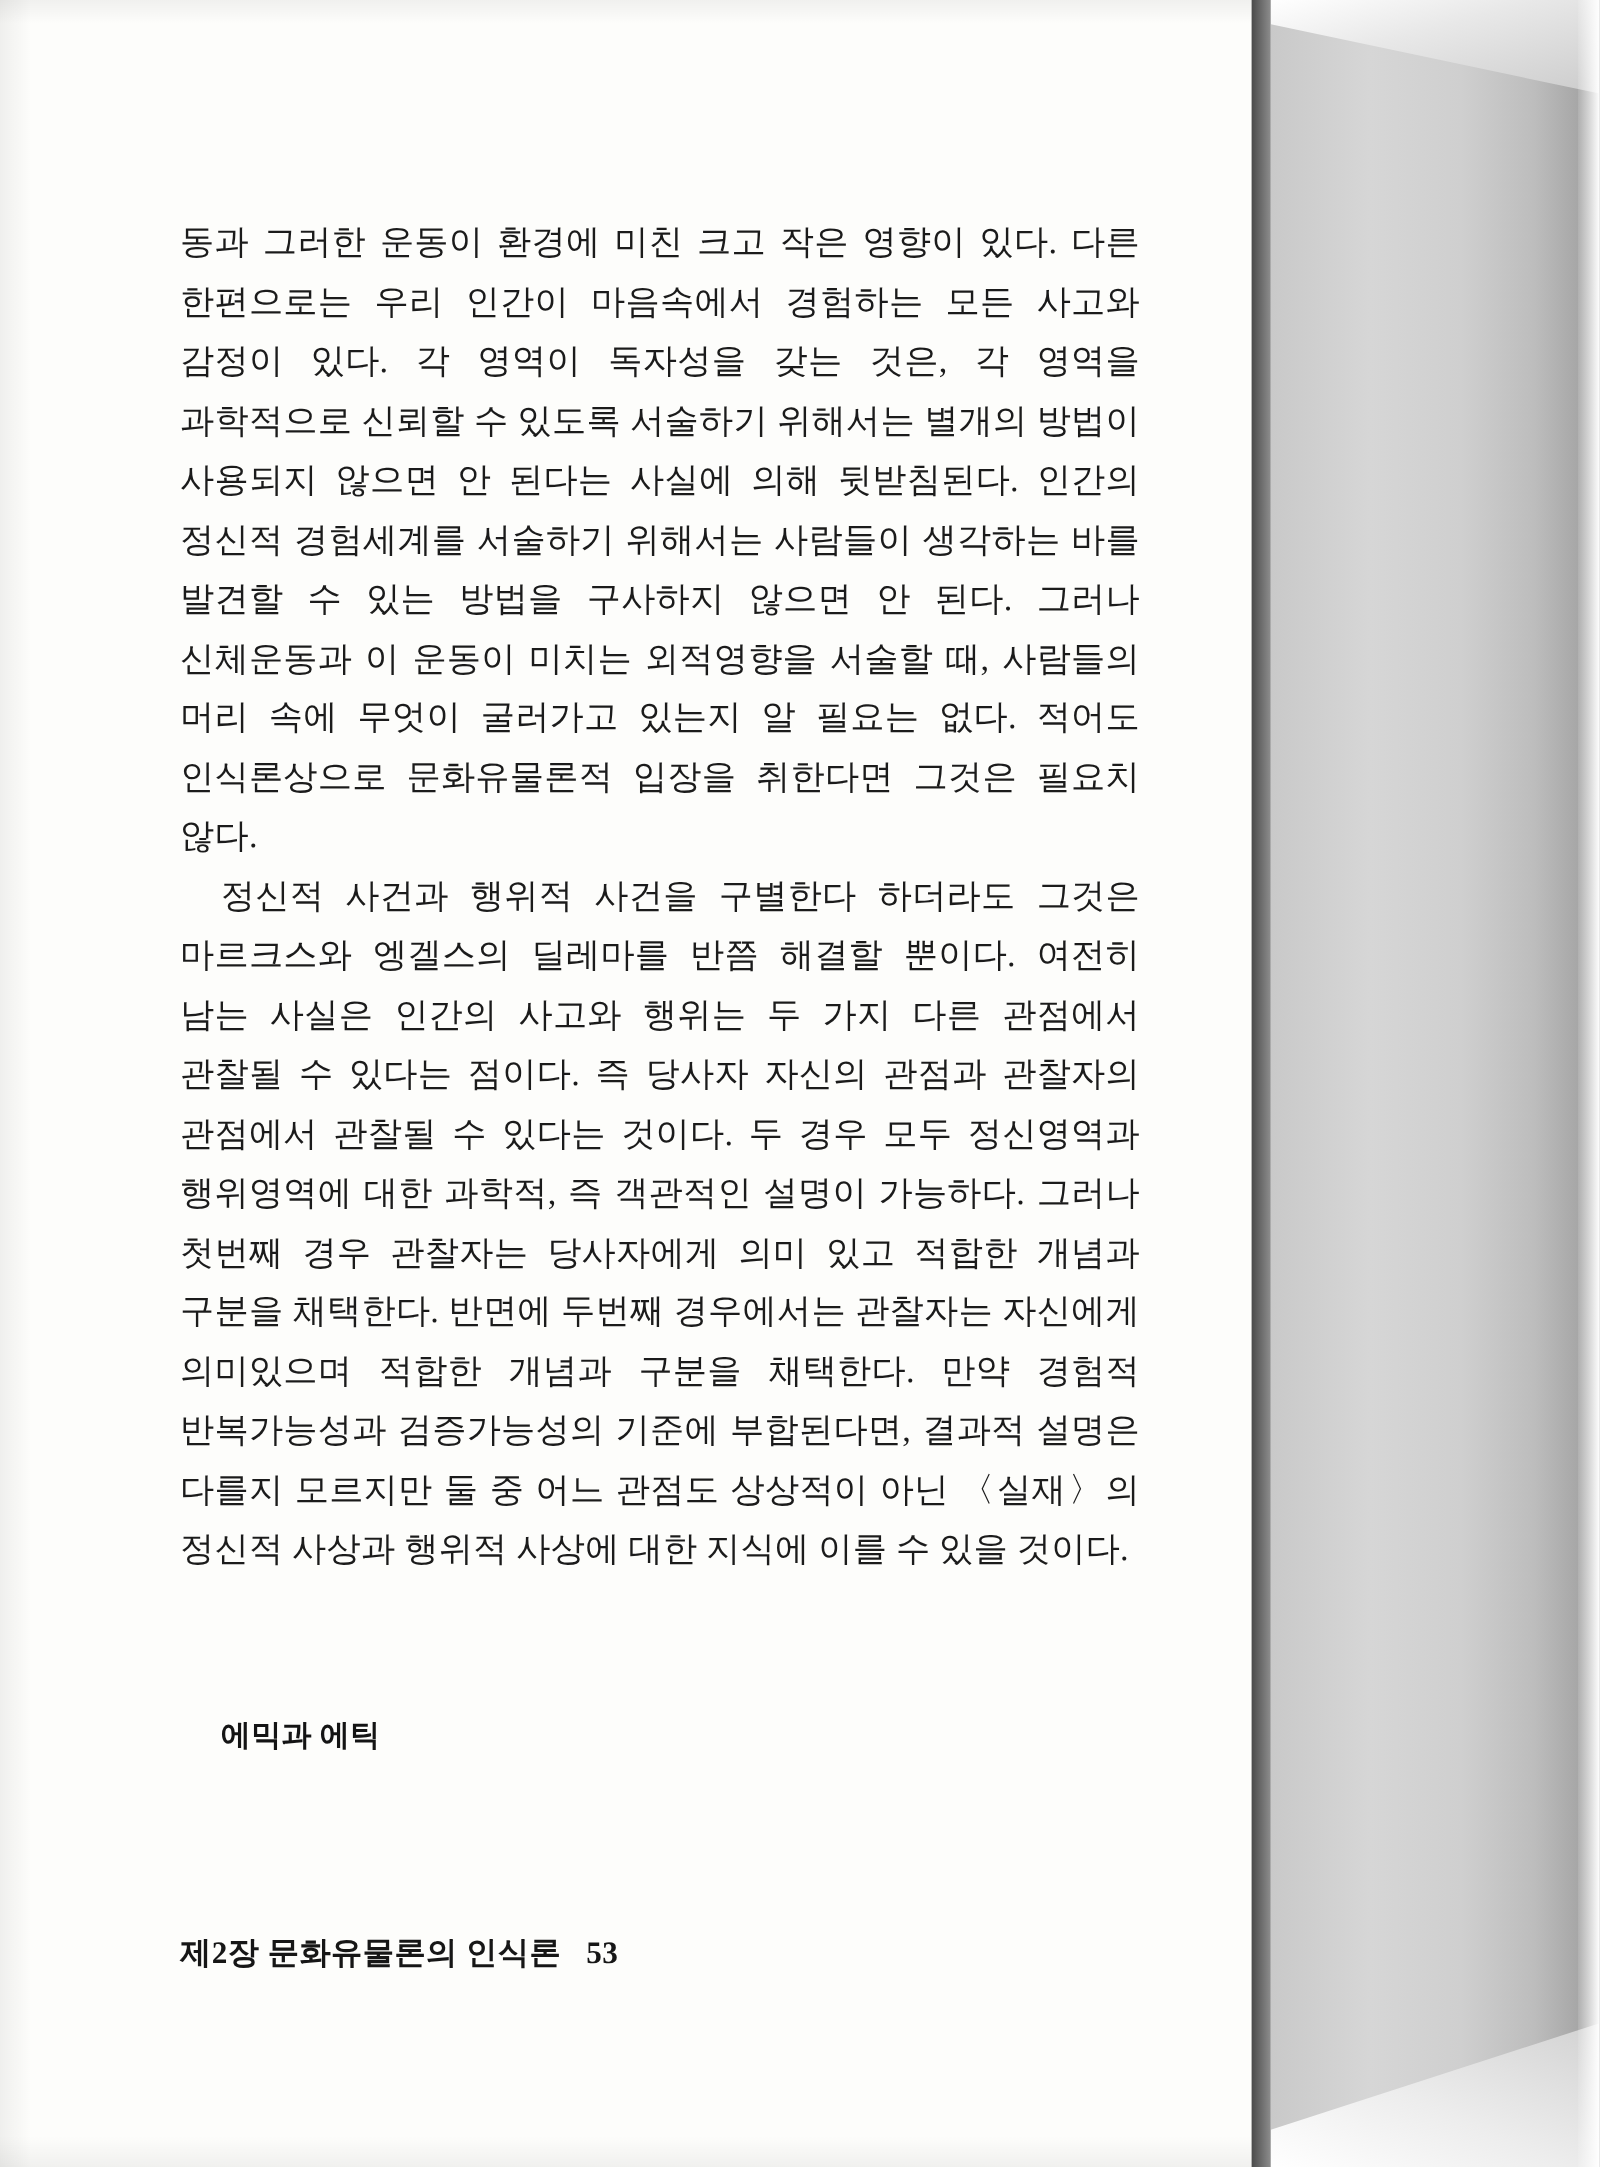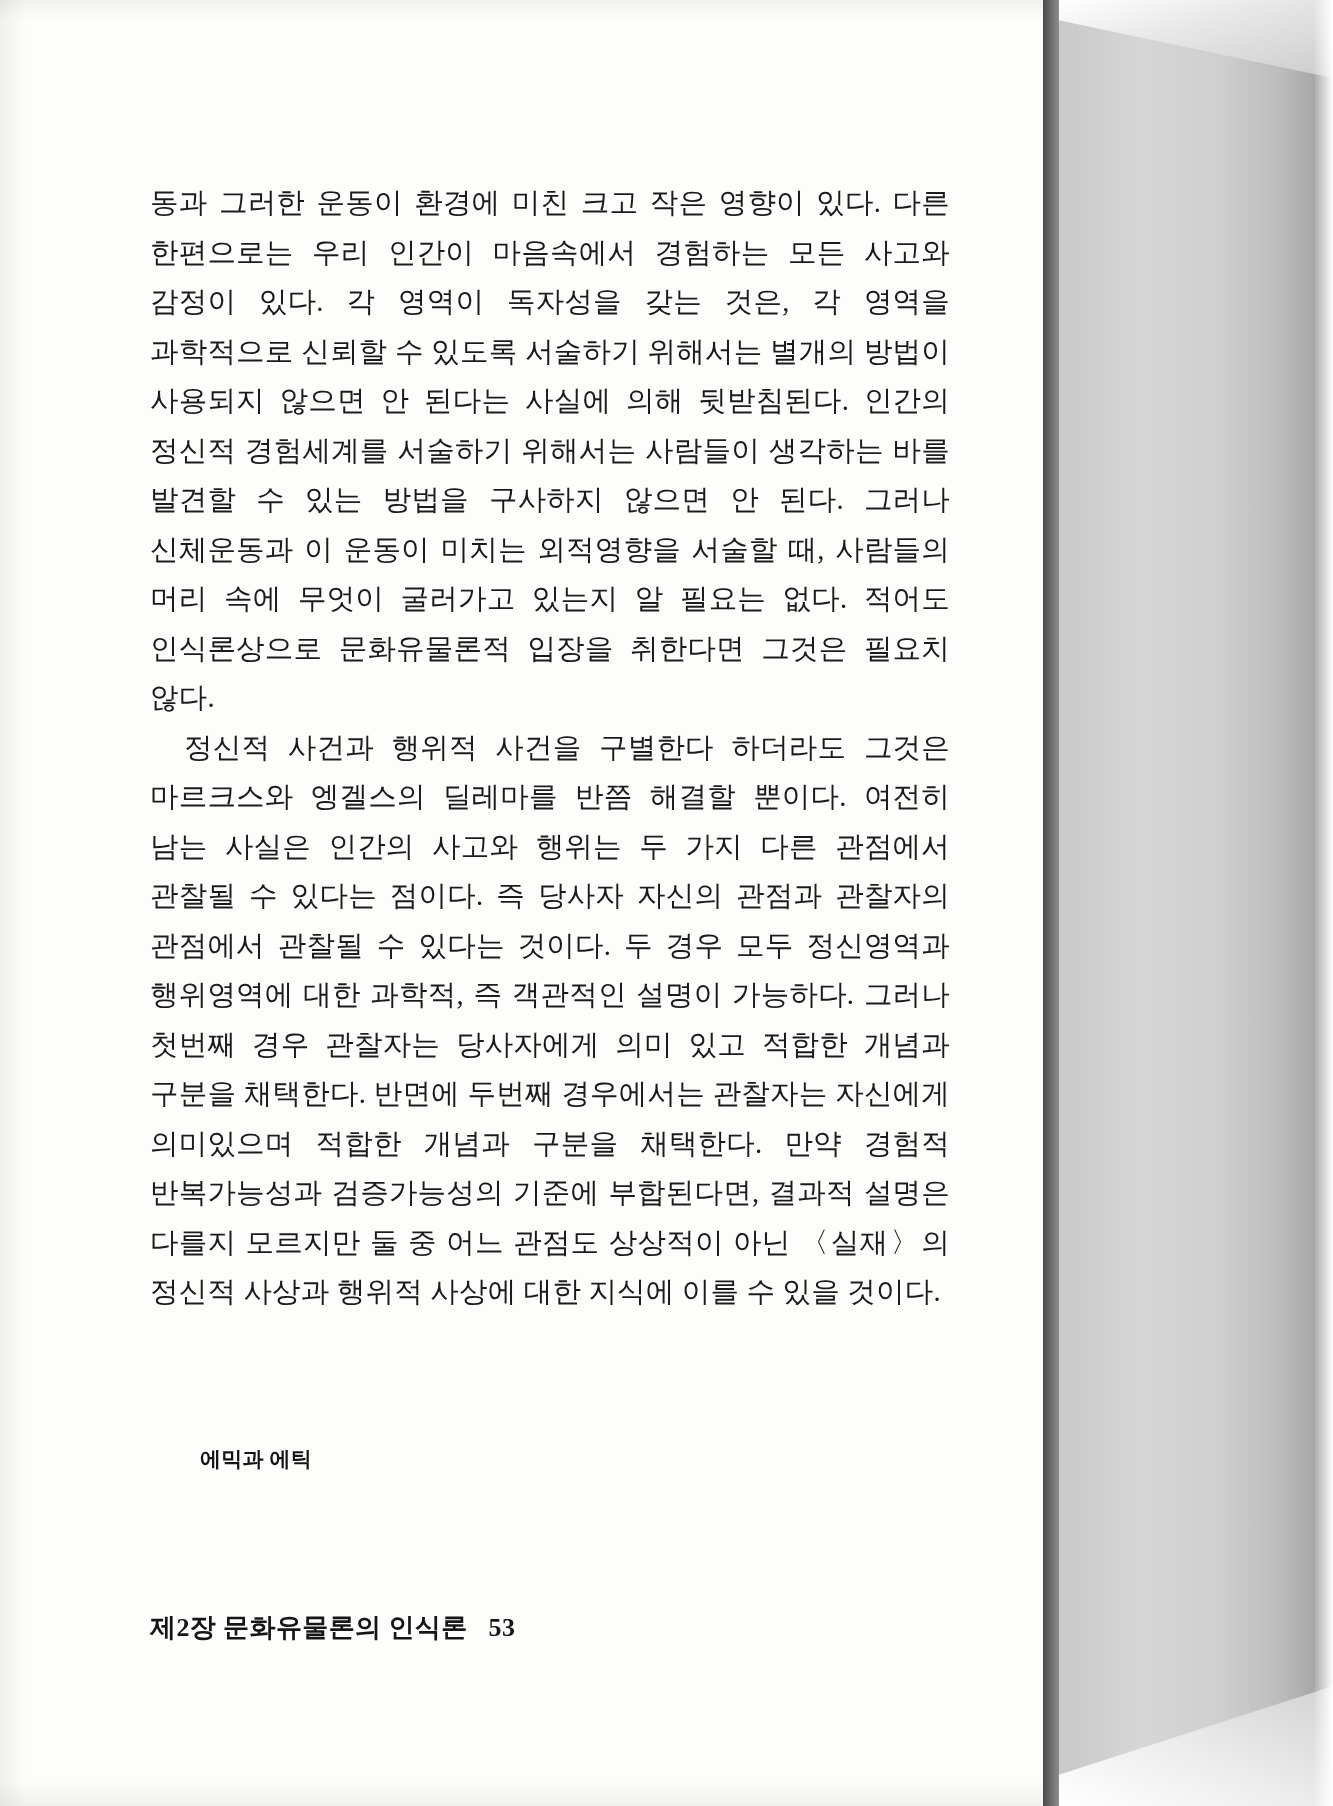--- a/index.html
+++ b/index.html
@@ -108,22 +108,22 @@
   }
   p.body-par.indent {
     text-indent: 34px;
     font-family: Liberation Serif, serif;
   }
   p.body-par + p.body-par {
     margin-top: 0;
   }
 
   .section-heading {
-    margin: 16px;
-    font-size: 21px;
+    margin: 0;
+    font-size: 25px;
     font-weight: 700;
     color: #141414;
     letter-spacing: 0.3px;
     padding-left: 34px;
   }
 
   .gap-before-heading { height: 112px; }
   .gap-after-heading  { height: 58px; }
 
   .footer-line {

